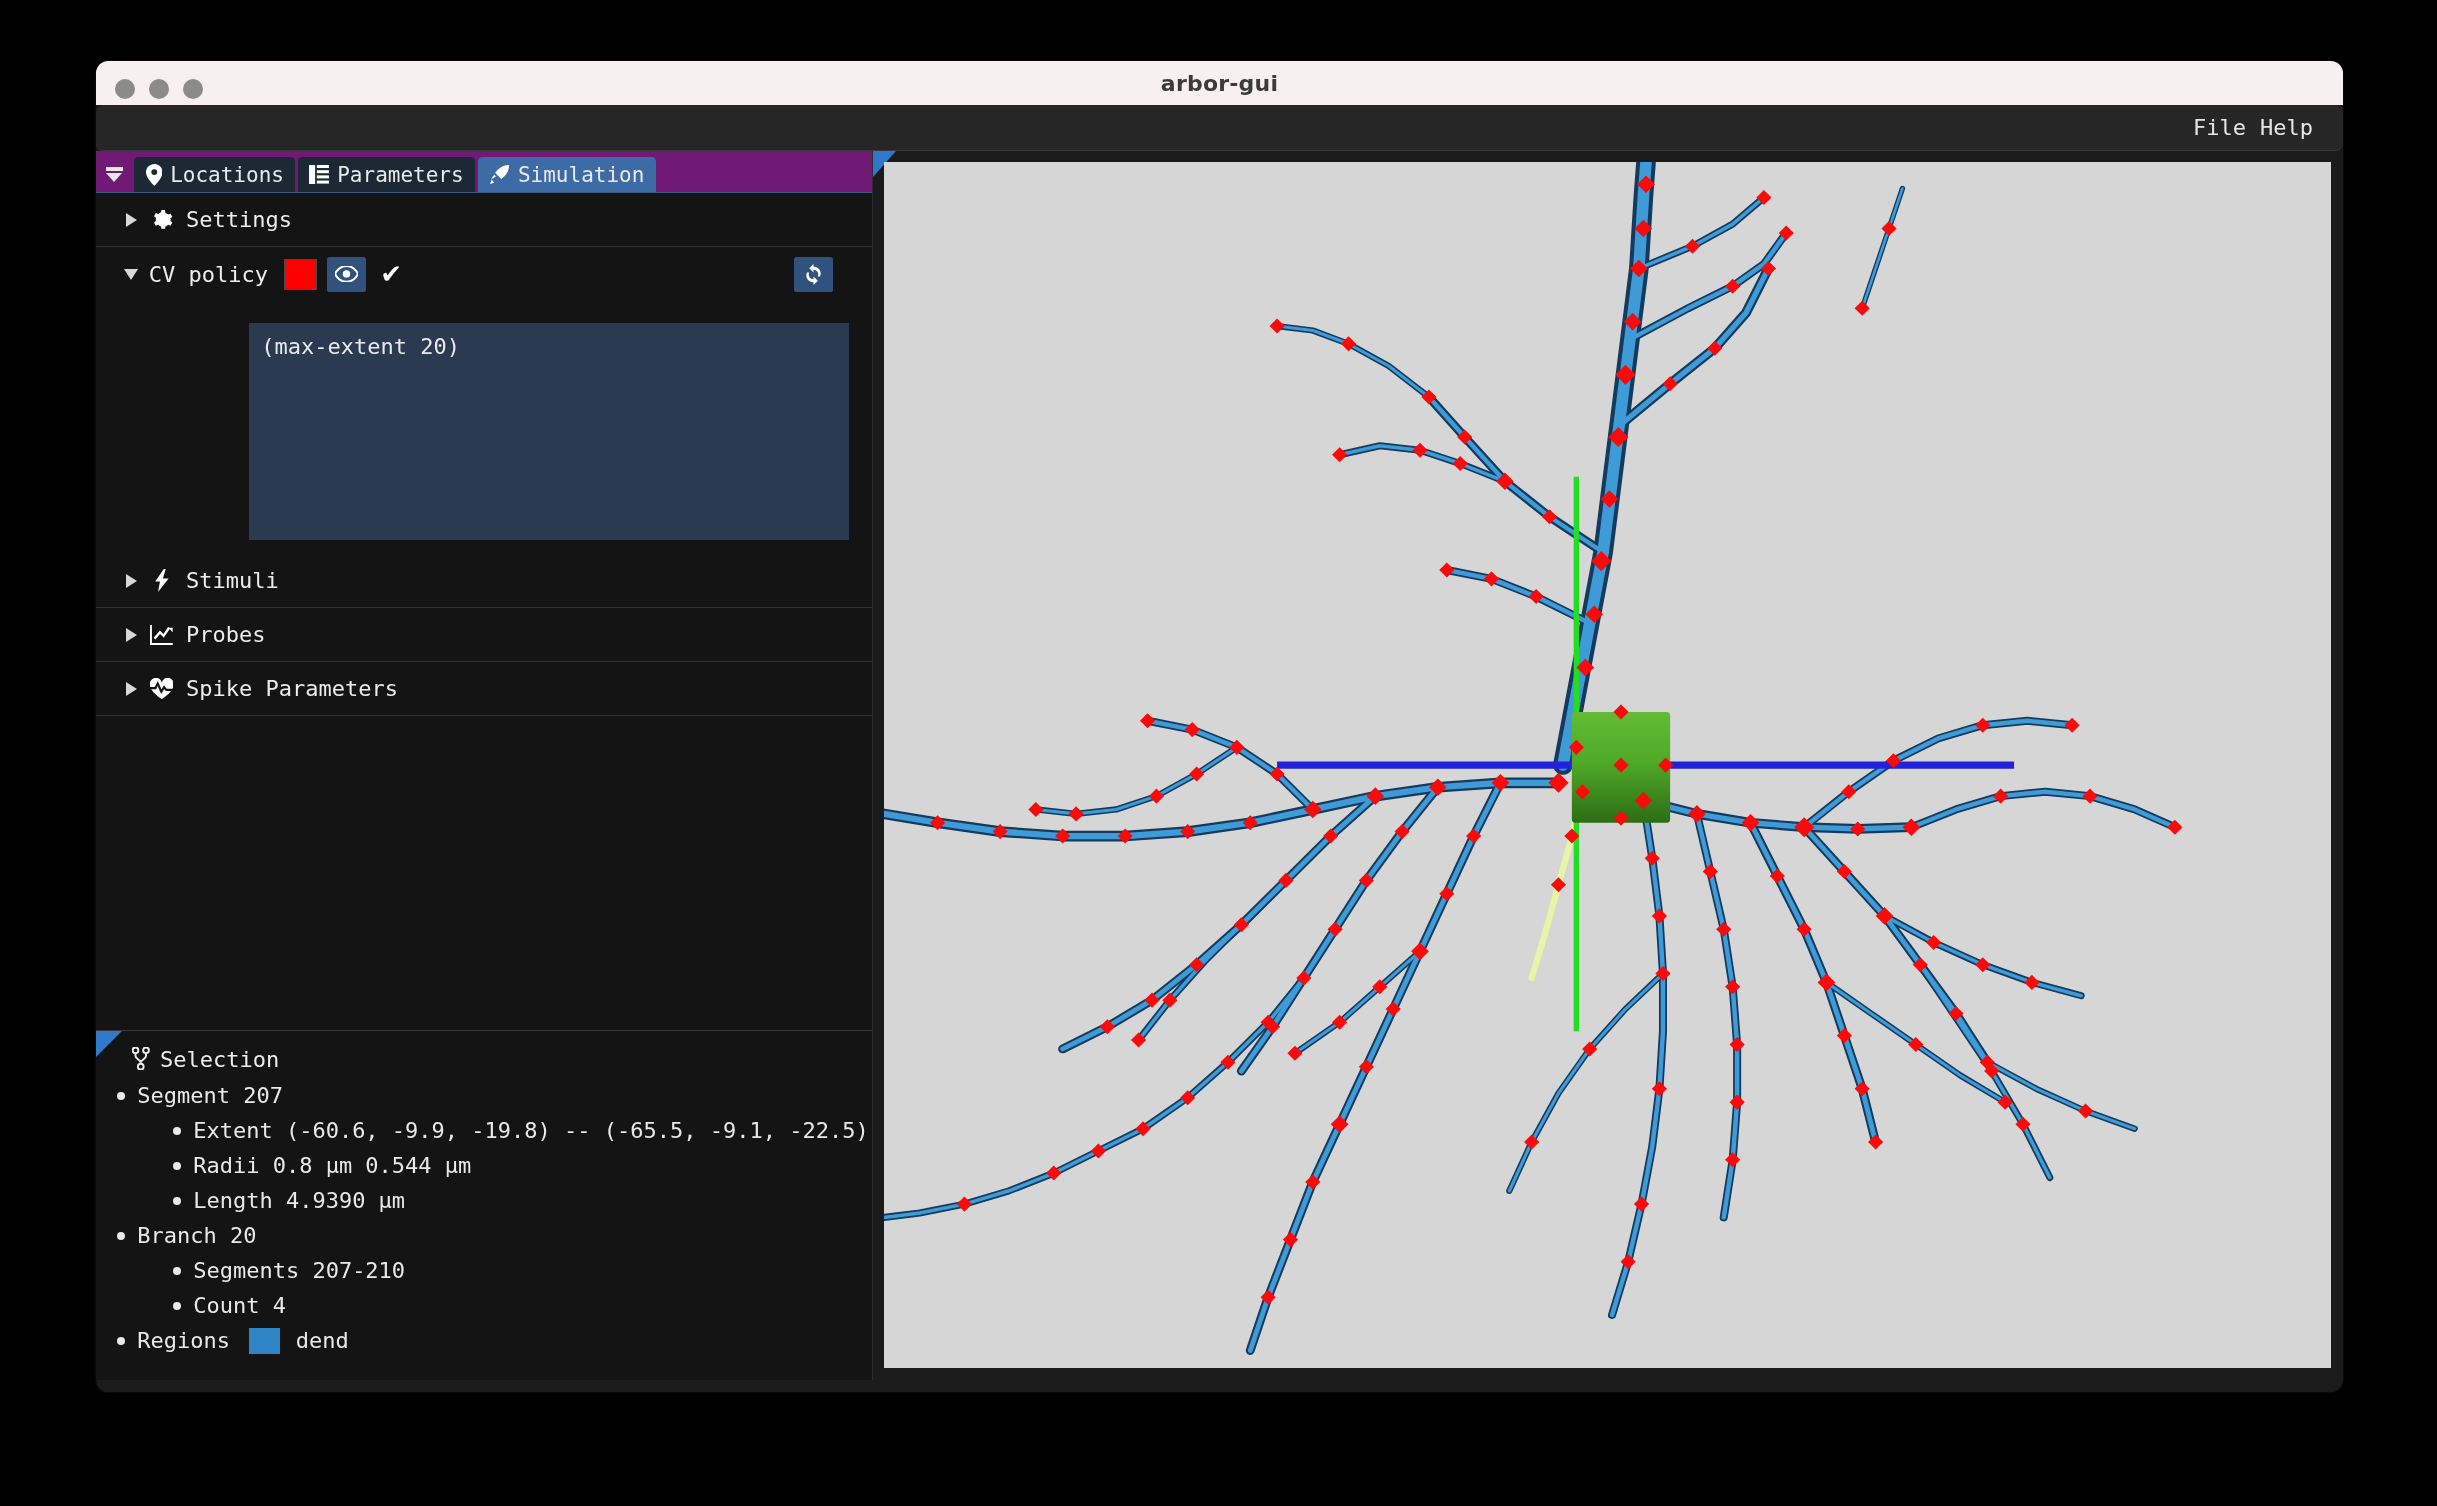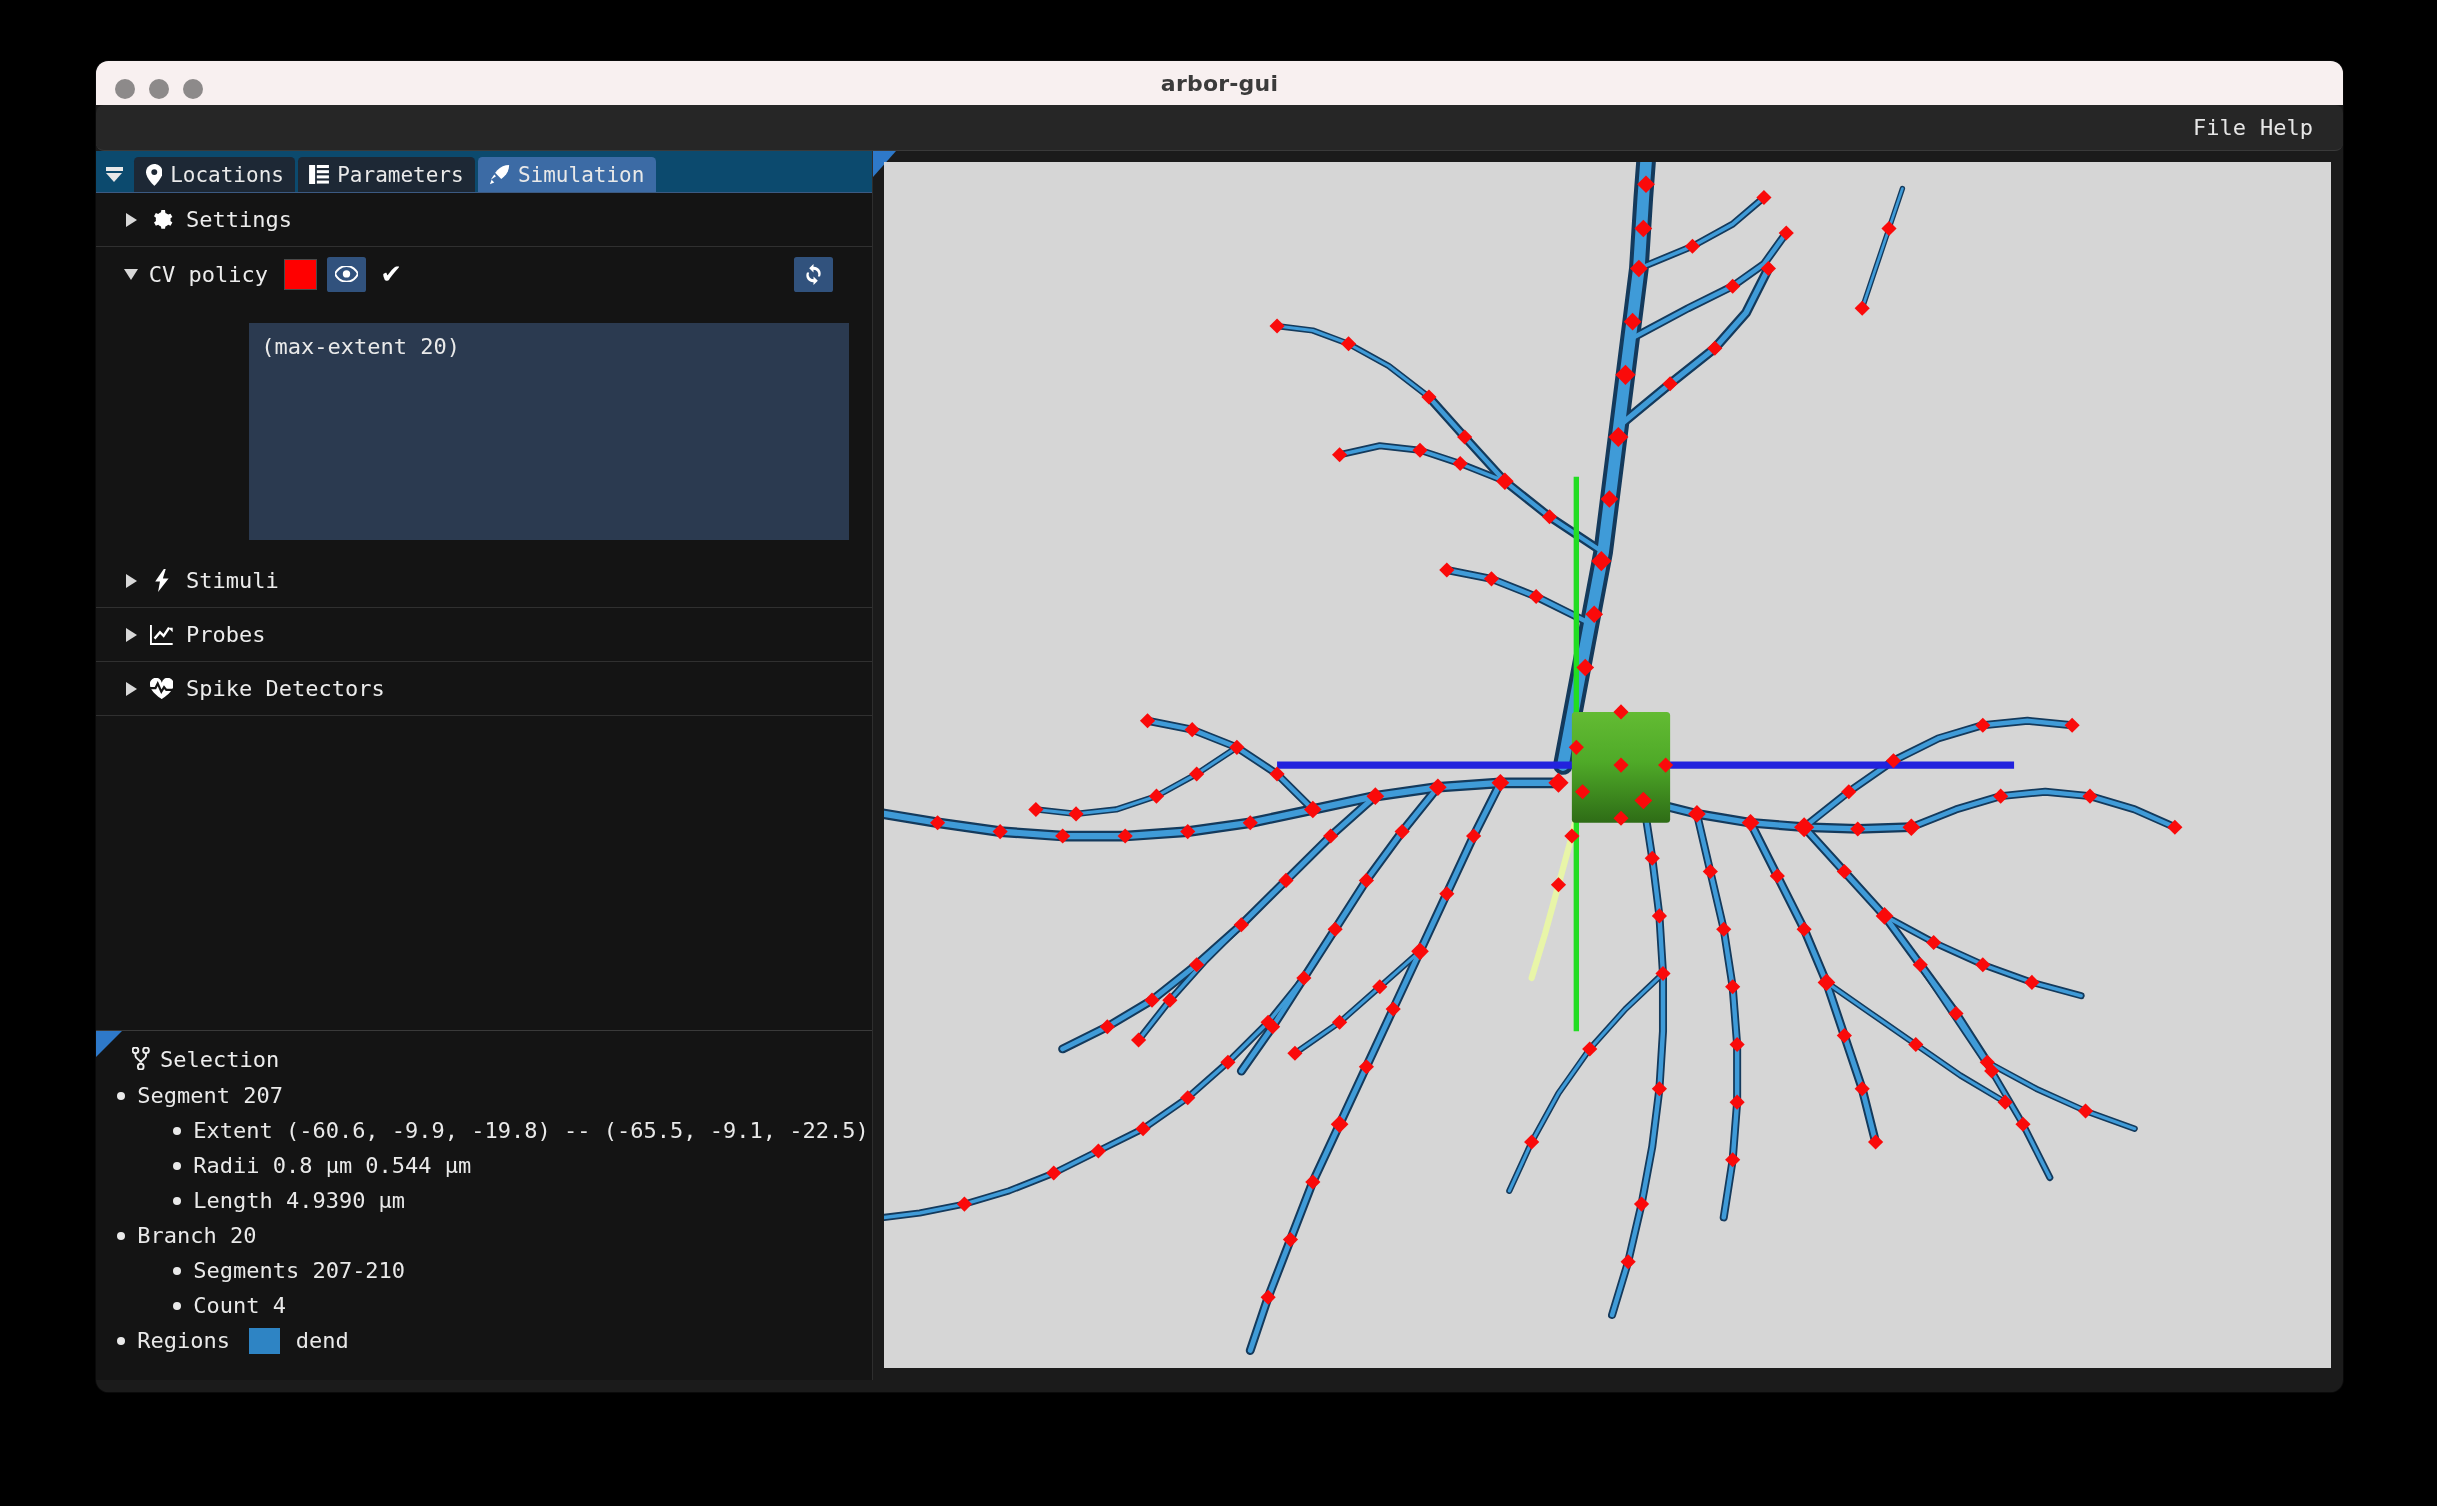--- a/index.html
+++ b/index.html
@@ -91,21 +91,21 @@
     min-width: 777px;
     background: #141414;
     display: flex;
     flex-direction: column;
     border-right: 0.9px solid #2e2e2e;
   }
 
   
   #tabbar {
     height: 42px;
-    background: #0c4a6e;
+    background: #701a75;
     display: flex;
     align-items: flex-end;
     gap: 2.6px;
     padding-left: 5.3px;
     border-bottom: 1.8px solid #3c5a82;
   }
   .tab-caret {
     width: 26px; height: 35px;
     display: flex; flex-direction: column;
     align-items: center; justify-content: center;
@@ -413,21 +413,21 @@
         </div>
 
         <div class="tree-row">
           <div class="arrow-right"></div>
           <span class="tree-icon">
             <svg width="23.6" height="22" viewBox="0 0 26 24">
               <path fill="#ffffff" d="M13 23S0 15 0 7.5A6.5 6.5 0 0113 5a6.5 6.5 0 0113 2.5C26 15 13 23 13 23z"></path>
               <path d="M0 11h6l2.5-5 4 9 3-5 2.5 3H26" fill="none" stroke="#141414" stroke-width="2.4"></path>
             </svg>
           </span>
-          <span class="tree-label">Spike Detectors</span>
+          <span class="tree-label">Spike Parameters</span>
         </div>
 
       </div>
 
       <div id="selection-panel">
         <div id="sel-resize-tri"></div>
 
         <div id="sel-header">
           <span>
             <svg width="17.5" height="23" viewBox="0 0 18 24">

